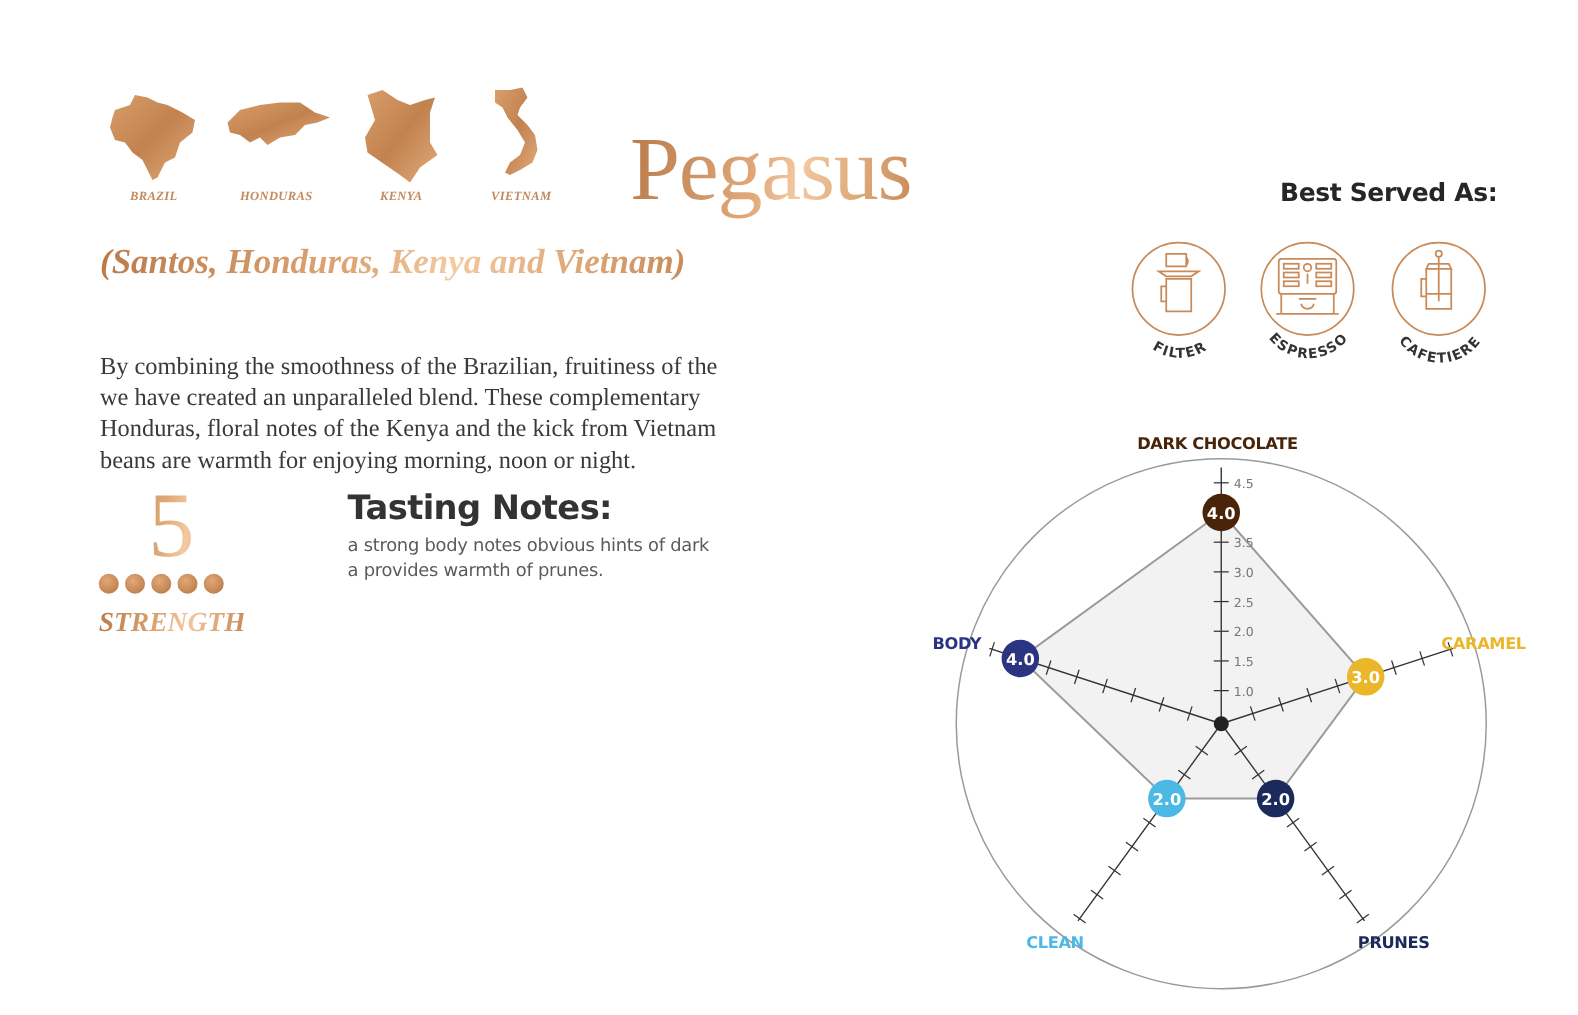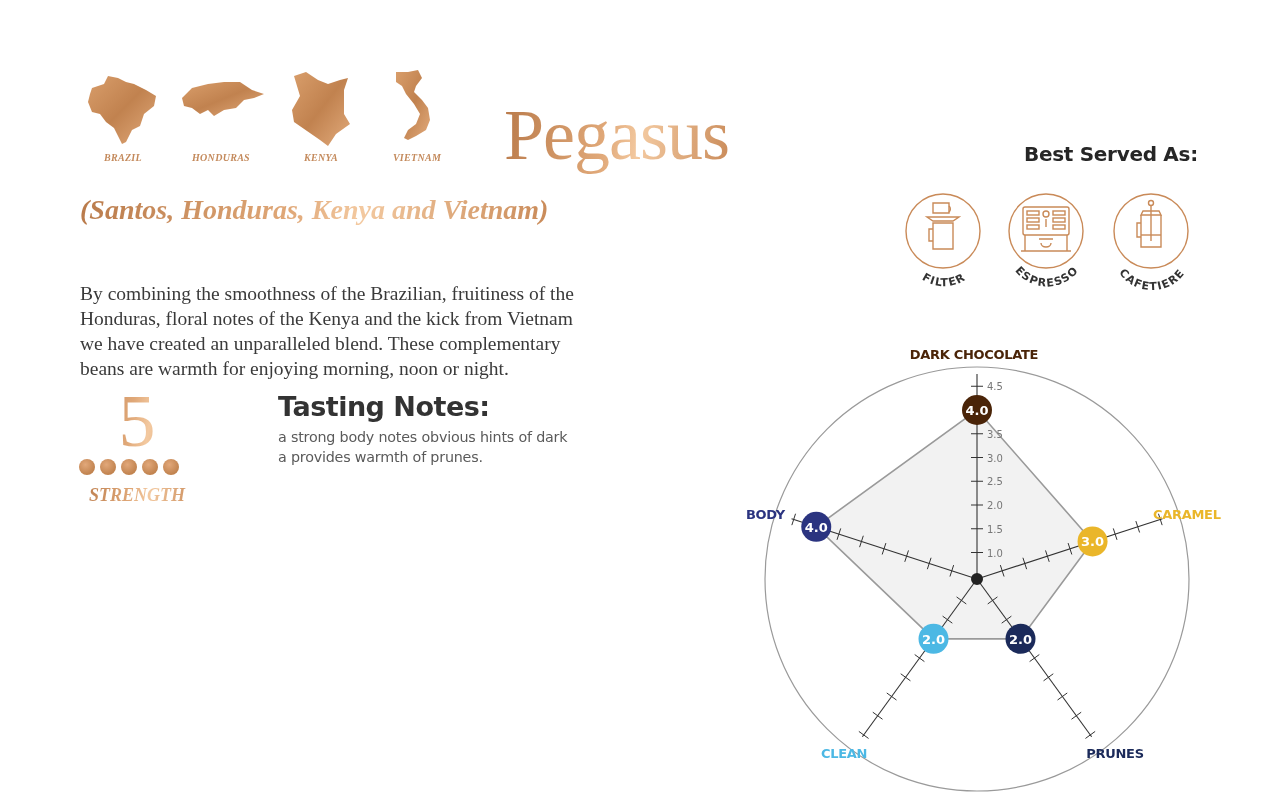--- a/index.html
+++ b/index.html
@@ -12,21 +12,21 @@
   }
   .map-label { font-family: "Liberation Serif", serif; font-style: italic; font-weight: bold;
                font-size: 10px; color: #c48a5c; letter-spacing: 0.3px; text-align: center; width: 90px; }
   .title { font-family: "Liberation Serif", serif; font-size: 72px; letter-spacing: -1px; }
   .subtitle { font-family: "Liberation Serif", serif; font-style: italic; font-weight: bold; font-size: 28px; }
   .desc { font-family: "Liberation Serif", serif; font-size: 19.5px; line-height: 25px; color: #3a3a3a; width: 570px; }
   .strength-num { font-family: "Liberation Serif", serif; font-size: 74px; line-height: 74px; text-align: center; width: 116px; }
   .dots { display: flex; gap: 5px; }
   .dot { width: 16px; height: 16px; border-radius: 50%;
          background: radial-gradient(circle at 40% 35%, #e2a87a, #c1834f 70%); }
-  .strength-label { font-family: "Liberation Serif", serif; font-style: italic; font-weight: bold; font-size: 18px; }
+  .strength-label { font-family: "Liberation Serif", serif; font-style: italic; font-weight: bold; font-size: 22px; }
   .tn-title { font-size: 27px; font-weight: bold; color: #333; font-family: "DejaVu Sans", sans-serif; letter-spacing: -0.5px; }
   .tn-body { font-size: 14.3px; color: #5a5a5a; line-height: 19.5px; width: 330px; font-family: "DejaVu Sans", sans-serif; letter-spacing: -0.2px; }
   .best { font-size: 20px; font-weight: bold; color: #262626; font-family: "DejaVu Sans", sans-serif; letter-spacing: -0.3px; }
   svg text { font-family: "DejaVu Sans", sans-serif; }
 </style>
 </head>
 <body>
 
 <div class="abs" style="left:78px;top:66px;width:400px;height:110px;">
 
@@ -57,22 +57,22 @@
   <div class="abs map-label" style="left:198px;top:86px">KENYA</div>
   <div class="abs map-label" style="left:294px;top:86px">VIETNAM</div>
 </div>
 
 <div class="abs title gold-grad" style="left:504px;top:94px;">Pegasus</div>
 
 <div class="abs subtitle gold-grad" style="left:80px;top:194px;">(Santos, Honduras, Kenya and Vietnam)</div>
 
 <div class="abs desc" style="left:80px;top:237px;margin-top:44px;">
   <div>By combining the smoothness of the Brazilian, fruitiness of the</div>
+  <div>we have created an unparalleled blend. These complementary</div>
   <div>Honduras, floral notes of the Kenya and the kick from Vietnam</div>
-  <div>we have created an unparalleled blend. These complementary</div>
   <div>beans are warmth for enjoying morning, noon or night.</div>
 </div>
 
 <div class="abs" style="left:79px;top:384px;width:116px;">
   <div class="strength-num gold-grad">5</div>
   <div class="dots" style="margin-top:1px;">
     <span class="dot"></span>
     <span class="dot"></span>
     <span class="dot"></span>
     <span class="dot"></span>

